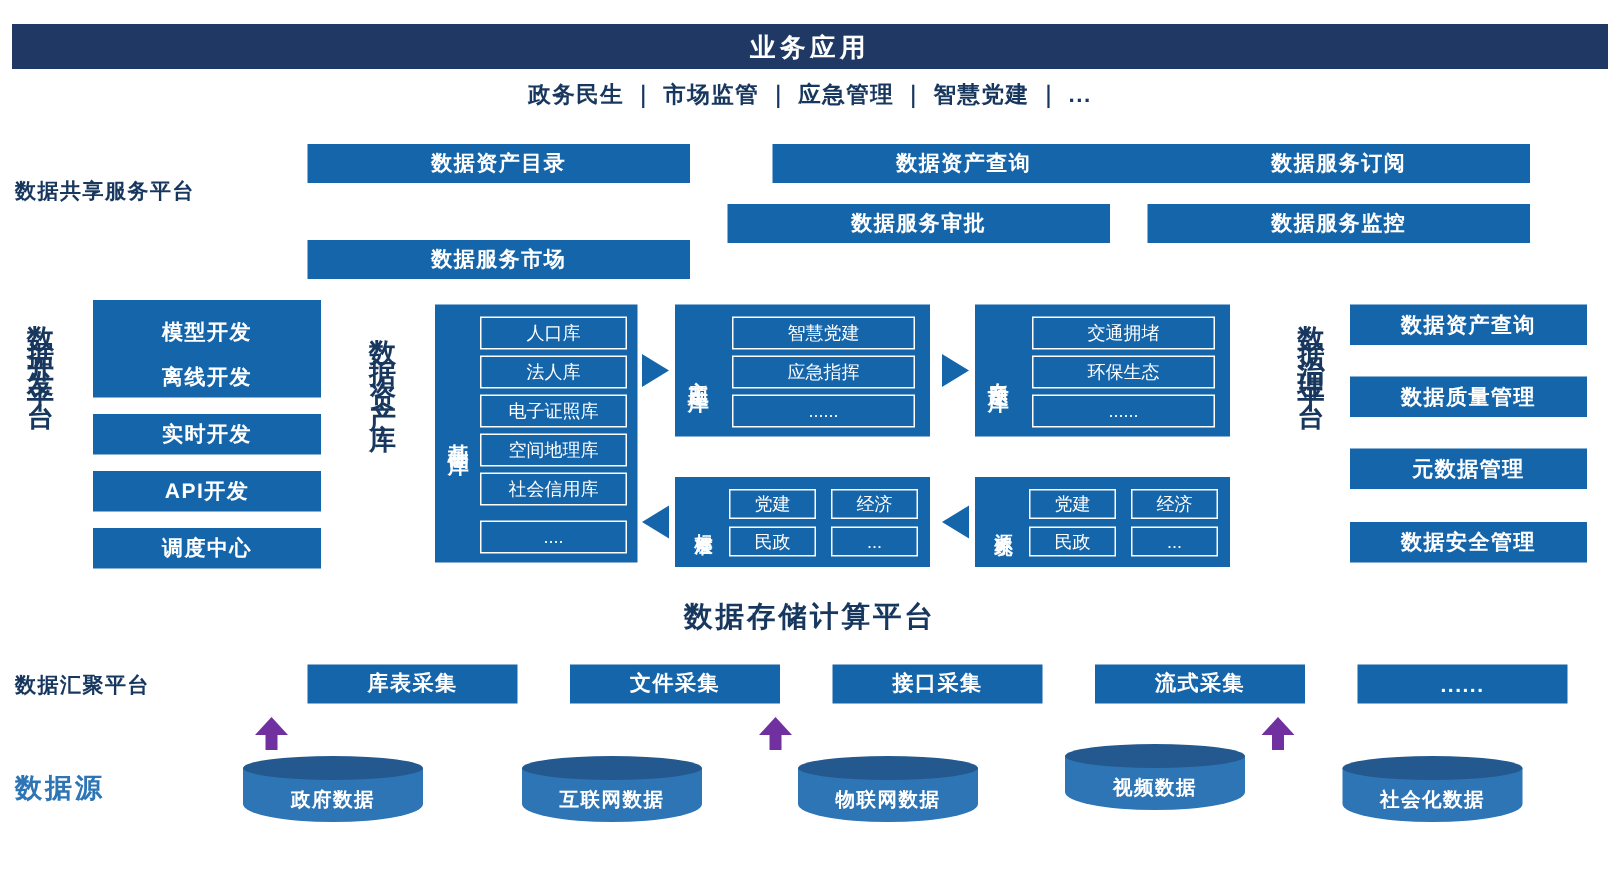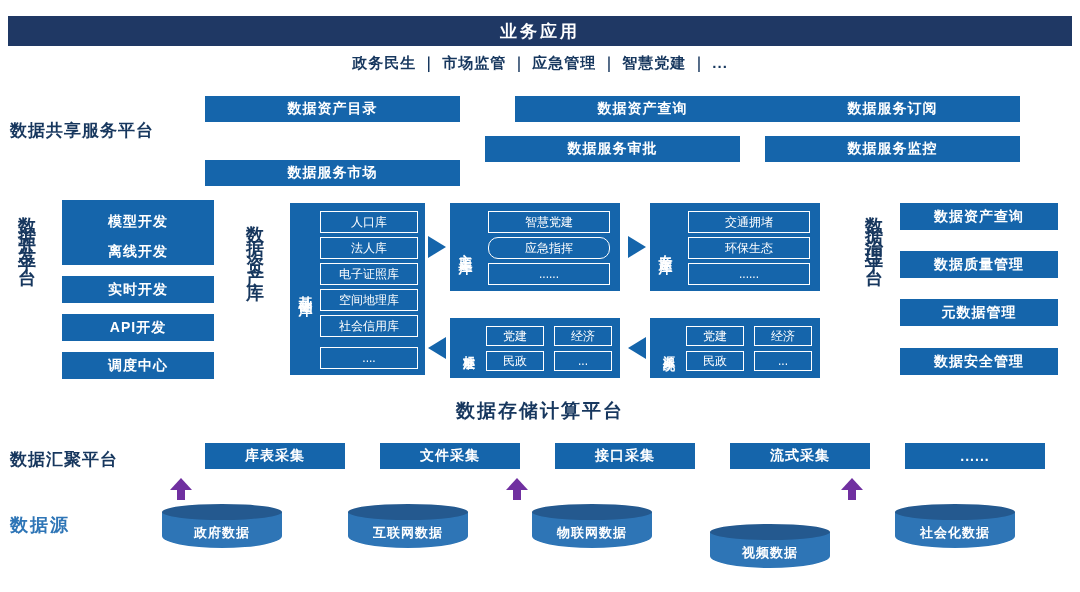--- a/index.html
+++ b/index.html
@@ -5,21 +5,21 @@
   html,body{margin:0;padding:0;background:#fff;}
   .canvas{position:relative;width:1080px;height:592px;background:#ffffff;
           font-family:"Liberation Sans","DejaVu Sans",sans-serif;overflow:hidden;}
 
   .hdr{position:absolute;left:8px;top:16px;width:1064px;height:30px;background:#1f3864;
        color:#fff;font-weight:bold;font-size:17px;letter-spacing:3px;
        display:flex;align-items:center;justify-content:center;}
   .subtitle{position:absolute;left:0;top:54px;width:1080px;text-align:center;
             color:#17375e;font-weight:bold;font-size:15px;letter-spacing:1px;}
 
-  .sec-label{position:absolute;color:#17375e;font-weight:bold;font-size:17px;letter-spacing:1px;}
+  .sec-label{position:absolute;color:#17375e;font-weight:bold;font-size:14px;letter-spacing:1px;}
   .vlabel{position:absolute;writing-mode:vertical-rl;text-orientation:upright;
           color:#17375e;font-weight:bold;font-size:18px;letter-spacing:10px;}
 
   .btn{position:absolute;background:#1565ab;color:#fff;font-weight:bold;font-size:14px;
        display:flex;align-items:center;justify-content:center;letter-spacing:1px;}
 
   .panel{position:absolute;background:#1565ab;}
   .panel-vlabel{position:absolute;writing-mode:vertical-rl;text-orientation:upright;
                 color:#fff;font-weight:bold;font-size:14px;letter-spacing:3px;
                 left:7px;top:50%;transform:translateY(-50%);}
@@ -83,21 +83,21 @@
     <div class="cell" style="left:30px;top:86px;width:96px;height:20px;">空间地理库</div>
     <div class="cell" style="left:30px;top:112px;width:96px;height:20px;">社会信用库</div>
     <div class="cell" style="left:30px;top:144px;width:96px;height:20px;">....</div>
   </div>
 
   <div class="arr-r" style="left:428px;top:236px;"></div>
 
   <div class="panel" style="left:450px;top:203px;width:170px;height:88px;">
     <div class="panel-vlabel">主题库</div>
     <div class="cell" style="left:38px;top:8px;width:120px;height:20px;">智慧党建</div>
-    <div class="cell" style="left:38px;top:34px;width:120px;height:20px;border-radius:10px;">应急指挥</div>
+    <div class="cell" style="left:38px;top:34px;width:120px;height:20px;">应急指挥</div>
     <div class="cell" style="left:38px;top:60px;width:120px;height:20px;">......</div>
   </div>
 
   <div class="arr-r" style="left:628px;top:236px;"></div>
 
   <div class="panel" style="left:650px;top:203px;width:170px;height:88px;">
     <div class="panel-vlabel">专题库</div>
     <div class="cell" style="left:38px;top:8px;width:120px;height:20px;">交通拥堵</div>
     <div class="cell" style="left:38px;top:34px;width:120px;height:20px;">环保生态</div>
     <div class="cell" style="left:38px;top:60px;width:120px;height:20px;">......</div>
@@ -161,21 +161,21 @@
   <div class="cyl" style="left:348px;top:504px;">
     <div class="cyl-body"></div>
     <div class="cyl-top"></div>
     <div class="cyl-label">互联网数据</div>
   </div>
   <div class="cyl" style="left:532px;top:504px;">
     <div class="cyl-body"></div>
     <div class="cyl-top"></div>
     <div class="cyl-label">物联网数据</div>
   </div>
-  <div class="cyl" style="left:710px;top:524px;">
+  <div class="cyl" style="left:710px;top:496px;">
     <div class="cyl-body"></div>
     <div class="cyl-top"></div>
     <div class="cyl-label">视频数据</div>
   </div>
   <div class="cyl" style="left:895px;top:504px;">
     <div class="cyl-body"></div>
     <div class="cyl-top"></div>
     <div class="cyl-label">社会化数据</div>
   </div>
 

